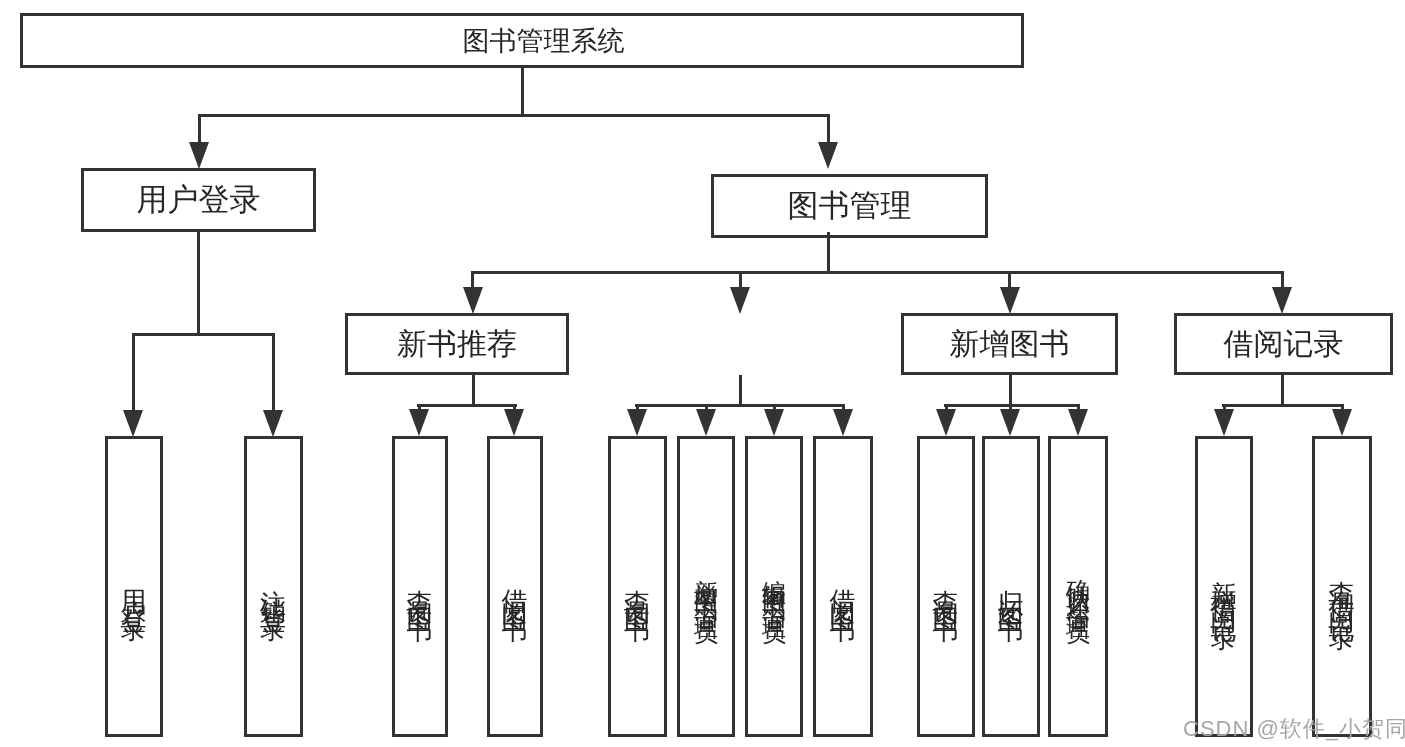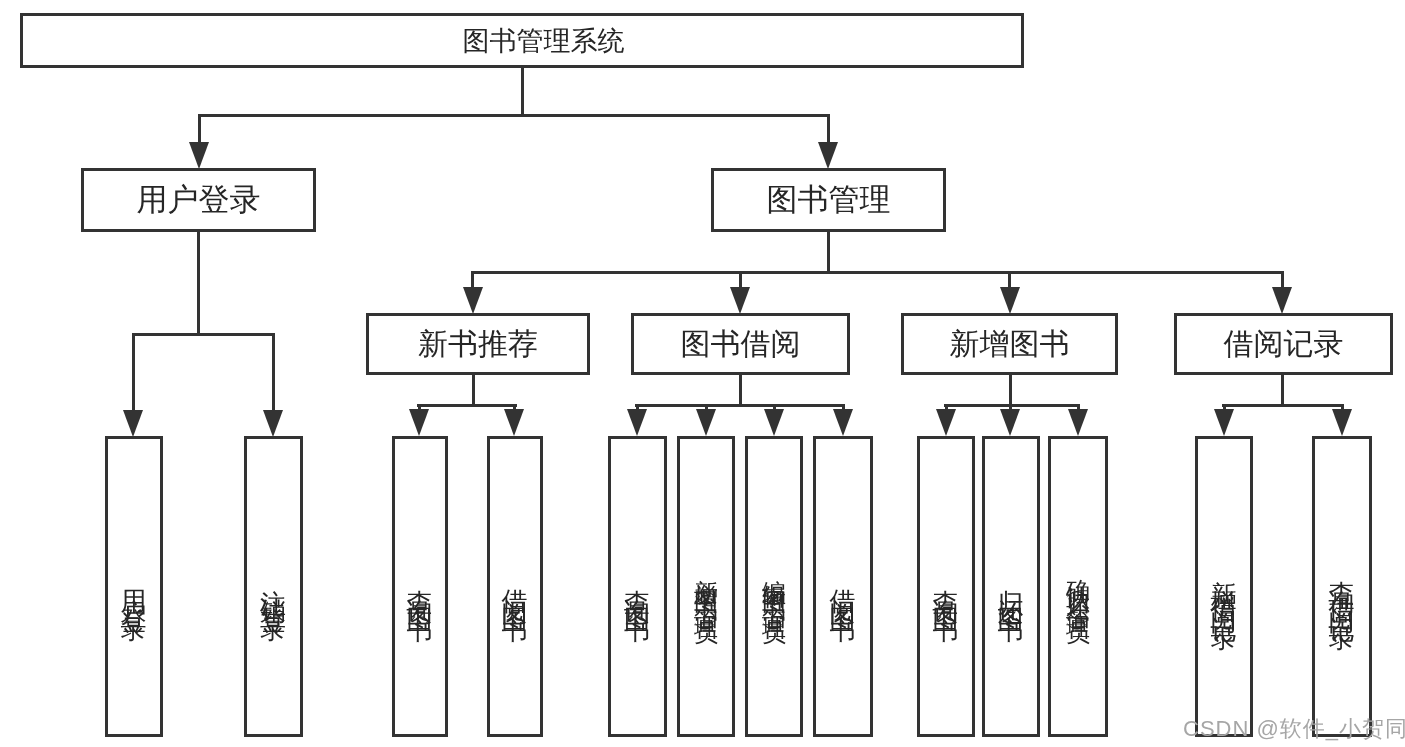--- a/index.html
+++ b/index.html
@@ -50,42 +50,41 @@
   <div class="box lv1" style="left:20px;top:13px;width:1004px;height:55px">图书管理系统</div>
 
   <div class="v" style="left:521px;top:68px;height:47px"></div>
   <div class="h" style="left:198px;top:114px;width:632px"></div>
   <div class="v" style="left:198px;top:114px;height:30px"></div>
   <div class="arw" style="left:189px;top:142px"></div>
   <div class="v" style="left:827px;top:114px;height:30px"></div>
   <div class="arw" style="left:818px;top:142px"></div>
 
   <div class="box lv2" style="left:81px;top:168px;width:235px;height:64px">用户登录</div>
-  <div class="box lv2" style="left:711px;top:168px;width:235px;height:64px">图书管理</div>
+  <div class="box lv2" style="left:711px;top:174px;width:277px;height:64px">图书管理</div>
 
   <div class="v" style="left:197px;top:232px;height:104px"></div>
   <div class="h" style="left:132px;top:333px;width:143px"></div>
   <div class="v" style="left:132px;top:333px;height:79px"></div>
   <div class="arw" style="left:123px;top:410px"></div>
   <div class="v" style="left:272px;top:333px;height:79px"></div>
   <div class="arw" style="left:263px;top:410px"></div>
 
   <div class="v" style="left:827px;top:232px;height:42px"></div>
   <div class="h" style="left:471px;top:271px;width:813px"></div>
   <div class="v" style="left:471px;top:271px;height:18px"></div>
   <div class="arw" style="left:463px;top:287px"></div>
   <div class="v" style="left:739px;top:271px;height:18px"></div>
   <div class="arw" style="left:730px;top:287px"></div>
   <div class="v" style="left:1008px;top:271px;height:18px"></div>
   <div class="arw" style="left:1000px;top:287px"></div>
   <div class="v" style="left:1281px;top:271px;height:18px"></div>
   <div class="arw" style="left:1272px;top:287px"></div>
 
-  <div class="box lv3" style="left:366px;top:313px;width:224px;height:62px">新书推荐</div>
-  <div class="box lv3" style="left:631px;top:313px;width:219px;height:62px">图书借阅</div>
+  <div class="box lv3" style="left:345px;top:313px;width:224px;height:62px">新书推荐</div>
   <div class="box lv3" style="left:901px;top:313px;width:217px;height:62px">新增图书</div>
   <div class="box lv3" style="left:1174px;top:313px;width:219px;height:62px">借阅记录</div>
 
   <div class="v" style="left:472px;top:375px;height:31px"></div>
   <div class="h" style="left:417px;top:404px;width:100px"></div>
   <div class="v" style="left:418px;top:404px;height:8px"></div>
   <div class="arw" style="left:409px;top:409px"></div>
   <div class="v" style="left:513px;top:404px;height:8px"></div>
   <div class="arw" style="left:504px;top:409px"></div>
 

